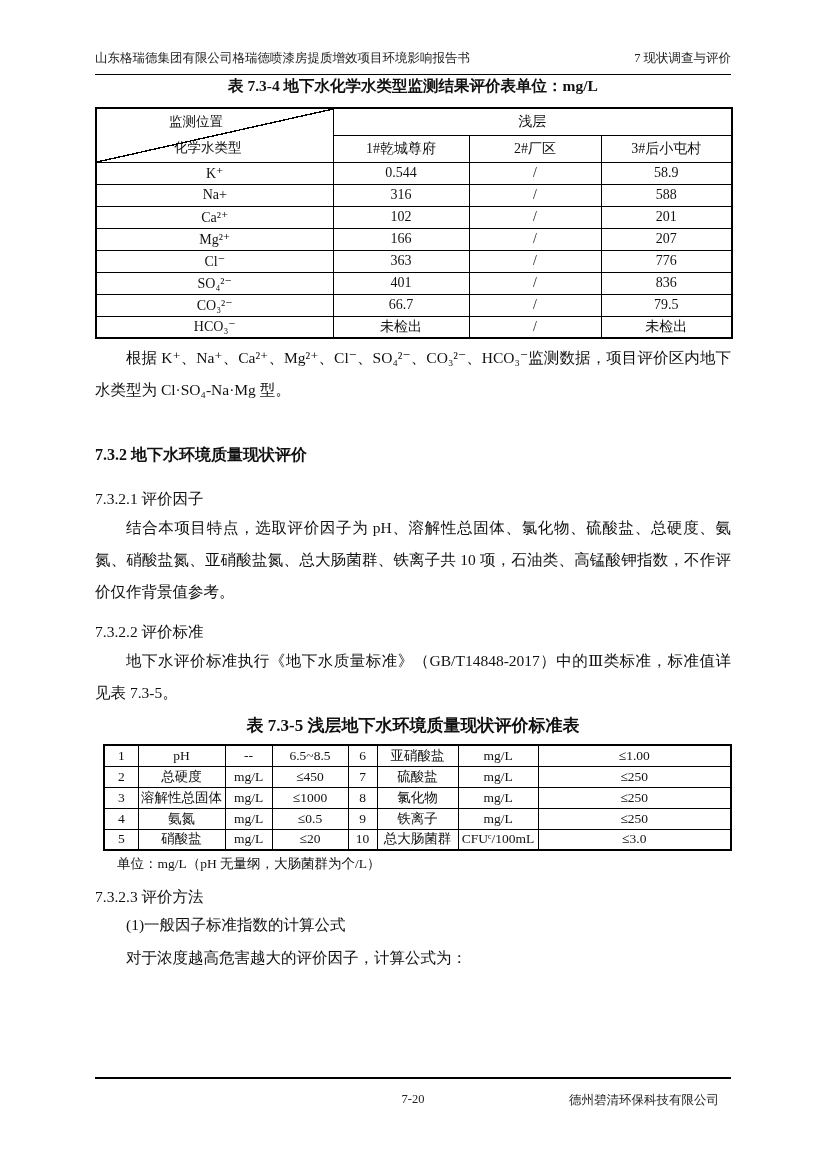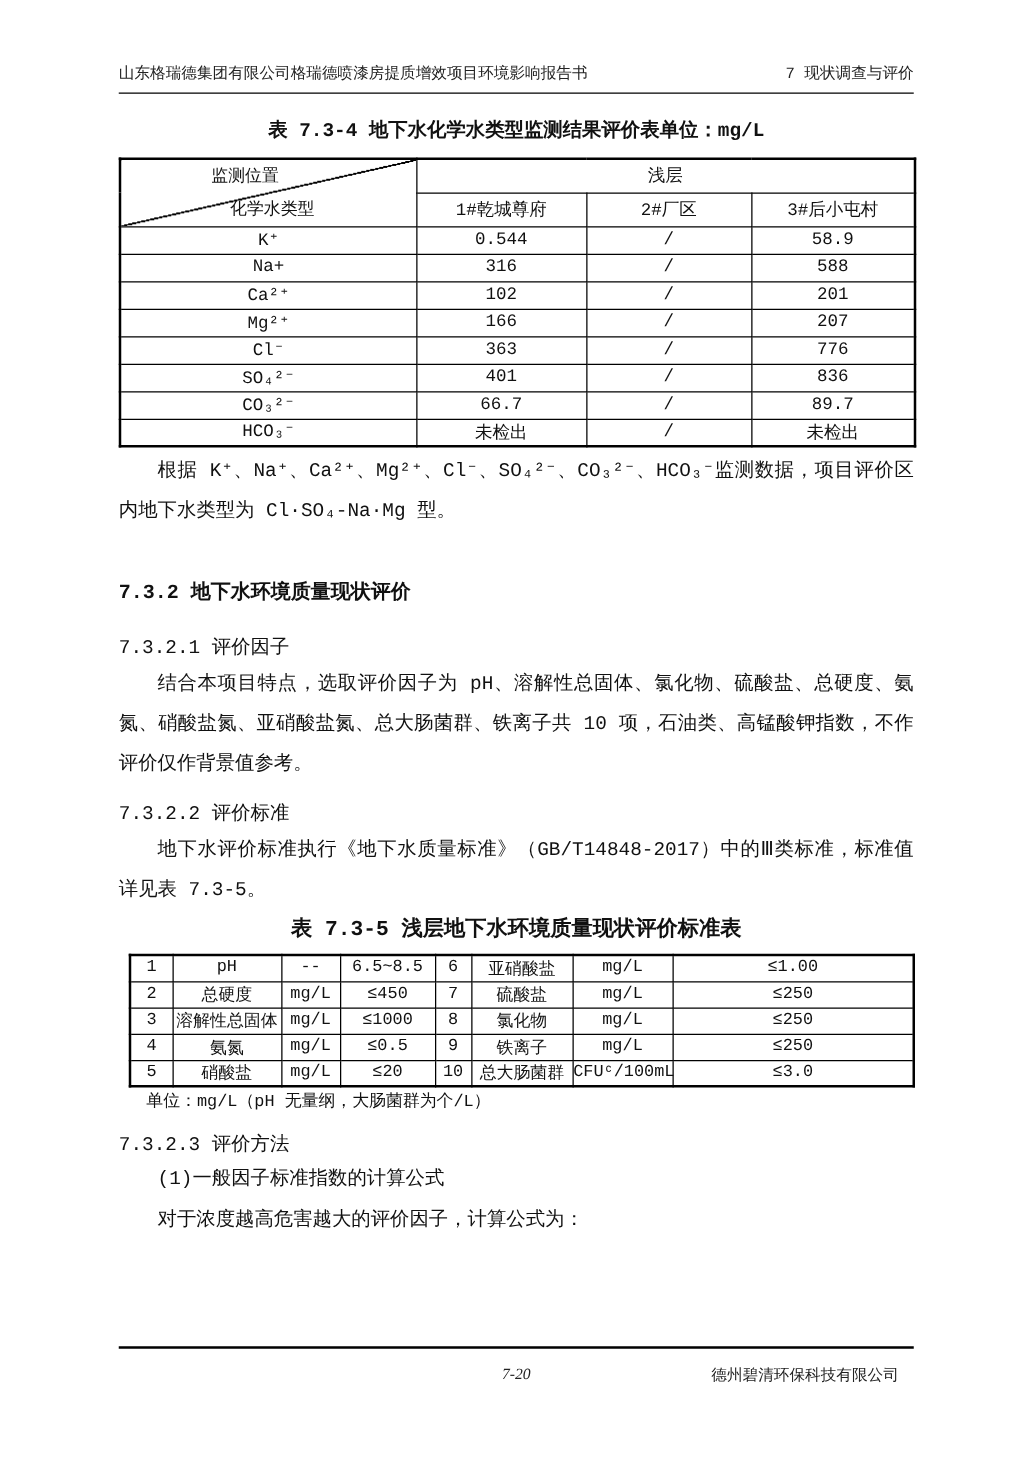--- a/index.html
+++ b/index.html
@@ -3,51 +3,51 @@
 <meta charset="utf-8">
 <style>
   * { box-sizing: border-box; }
   html, body { margin: 0; padding: 0; }
   body {
     width: 827px; height: 1169px;
     background: #ffffff; color: #111;
     font-family: "Liberation Serif", "DejaVu Serif", serif;
   }
   .page { position: relative; width: 827px; height: 1169px; overflow: hidden; background: #fff; }
-  .content { margin: 0 96px 0 95px; font-family: Liberation Mono, monospace; }
+  .content { margin: 0 96px 0 95px; }
 
   
   .page-header {
     display: flex; justify-content: space-between; align-items: flex-end;
     padding-top: 50px; padding-bottom: 7px;
     border-bottom: 1px solid #000;
     font-size: 12.5px; color: #222;
   }
 
   
   .t1-caption {
     display: flex; justify-content: center; 
     font-weight: bold; font-size: 15.5px;
-    margin-top: 19px; line-height: 22px;
+    line-height: 22px;
   }
 
   table { border-collapse: collapse; table-layout: fixed; }
   td, th { border: 1px solid #000; text-align: center; vertical-align: middle; padding: 0; font-weight: normal; }
 
   .t1 { width: 636px; margin-top: 10px; font-size: 14px; border: 2px solid #000; padding-left: 12px; }
   .t1 tr.hrow { height: 27px; }
   .t1 tr.drow { height: 22px; }
 
   .diag-cell { position: relative; padding: 0;
     background: linear-gradient(to bottom right,
       transparent 0, transparent calc(50% - 0.7px),
       #000 calc(50% - 0.7px), #000 calc(50% + 0.7px),
       transparent calc(50% + 0.7px)); }
   .diag-top { position: absolute; top: 4px; left: 72px; font-size: 13.5px; }
-  .diag-bottom { position: absolute; bottom: 5px; left: 87px; font-size: 13.5px; }
+  .diag-bottom { position: absolute; bottom: 5px; left: 77px; font-size: 13.5px; }
 
   .para {
     font-size: 15.5px; line-height: 32px;
     text-align: justify; text-indent: 2em; margin: 0;
   }
   .p-conclusion { margin-top: 3px; }
 
   .h-section { font-size: 16px; font-weight: bold; margin-top: 38px; line-height: 22px; }
   .h-sub { font-size: 15.5px; font-weight: normal; margin-top: 22px; line-height: 22px; }
   .h-sub-tight { font-size: 15.5px; font-weight: normal; margin-top: 13px; line-height: 22px; }
@@ -66,21 +66,21 @@
 
   .p-short { font-size: 15.5px; line-height: 33px; text-indent: 2em; margin: 0; }
   .p-first { margin-top: 10px; }
 
   
   .page-footer {
     position: absolute; left: 95px; right: 96px; top: 1077px;
     border-top: 2px solid #000; padding-top: 13px;
     font-size: 12.5px; color: #222; height: 50px;
   }
-  .footer-page-num { position: absolute; left: 50%; transform: translateX(-50%); top: 13px; font-style: italic; }
+  .footer-page-num { position: absolute; left: 50%; transform: translateX(-50%); top: 13px; }
   .footer-company { position: absolute; right: 12px; top: 13px; }
 </style>
 </head>
 <body>
 
 <div class="page">
   <div class="content">
 
     <div class="page-header">
       <span>山东格瑞德集团有限公司格瑞德喷漆房提质增效项目环境影响报告书</span>
@@ -145,21 +145,21 @@
       <tr class="drow">
         <td>SO₄²⁻</td>
         <td>401</td>
         <td>/</td>
         <td>836</td>
       </tr>
       <tr class="drow">
         <td>CO₃²⁻</td>
         <td>66.7</td>
         <td>/</td>
-        <td>89.7</td>
+        <td>79.5</td>
       </tr>
       <tr class="drow">
         <td>HCO₃⁻</td>
         <td>未检出</td>
         <td>/</td>
         <td>未检出</td>
       </tr>
     </tbody>
       </table>
 

